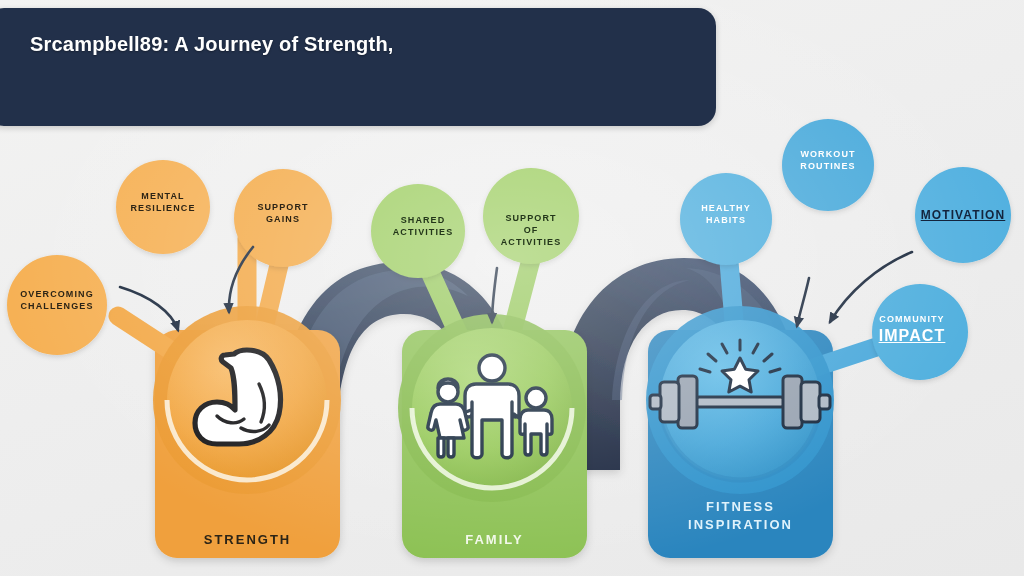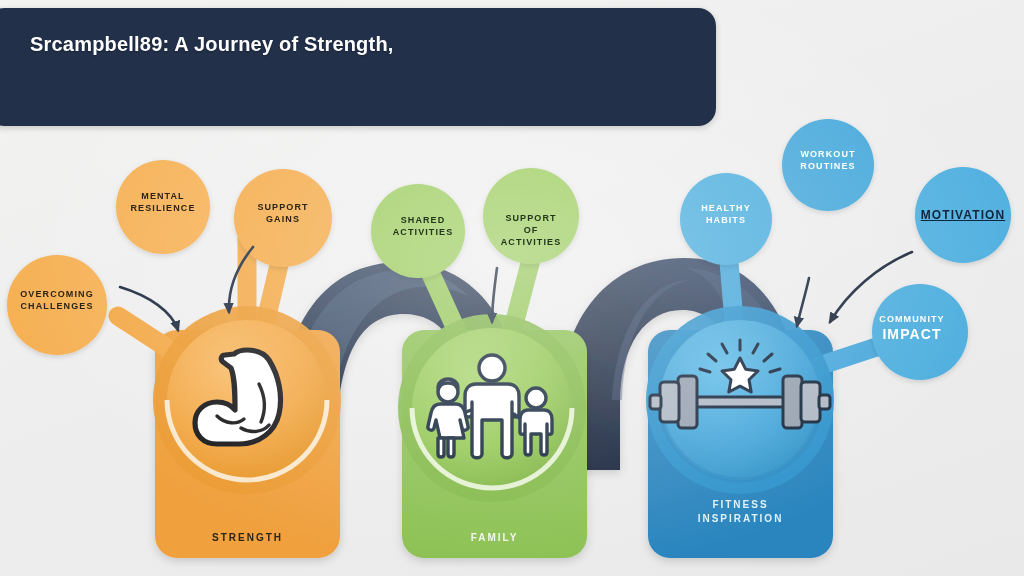--- a/index.html
+++ b/index.html
@@ -69,21 +69,21 @@
     font-weight: bold;
     letter-spacing: 1.1px;
     line-height: 1.35;
     pointer-events: none;
     z-index: 30;
   }
   .sat-label {
     font-size: 9px;
   }
   .base-label {
-    font-size: 10px;
+    font-size: 13px;
     letter-spacing: 2px;
   }
   .txt-dark  { color: #2c2416; }
   .txt-navy  { color: #13243d; text-decoration: underline; }
   .txt-white { color: #ffffff; }
   .txt-icy   { color: #dff2fb; }
   .txt-pale  { color: #f2f8ea; }
   .txt-green { color: #23361a; }
 </style>
 </head>
@@ -341,21 +341,21 @@
   </div>
   <div class="node-label sat-label txt-white" style="left:781px; top:148px; width:94px;">
     <div>WORKOUT</div>
     <div>ROUTINES</div>
   </div>
   <div class="node-label sat-label txt-navy" style="left:913px; top:207px; width:100px; font-size:12px;">
     <div>MOTIVATION</div>
   </div>
   <div class="node-label sat-label txt-white" style="left:872px; top:313px; width:80px;">
     <div>COMMUNITY</div>
-    <div style="font-size:14px;">IMPACT</div>
+    <div style="font-size:16px;text-decoration:underline;">IMPACT</div>
   </div>
 
   <div class="node-label base-label txt-pale" style="left:402px; top:531px; width:185px;">FAMILY</div>
   <div class="node-label base-label txt-dark" style="left:155px; top:531px; width:185px;">STRENGTH</div>
   <div class="node-label base-label txt-icy" style="left:648px; top:498px; width:185px;">
     <div>FITNESS</div>
     <div>INSPIRATION</div>
   </div>
 
 </div>

